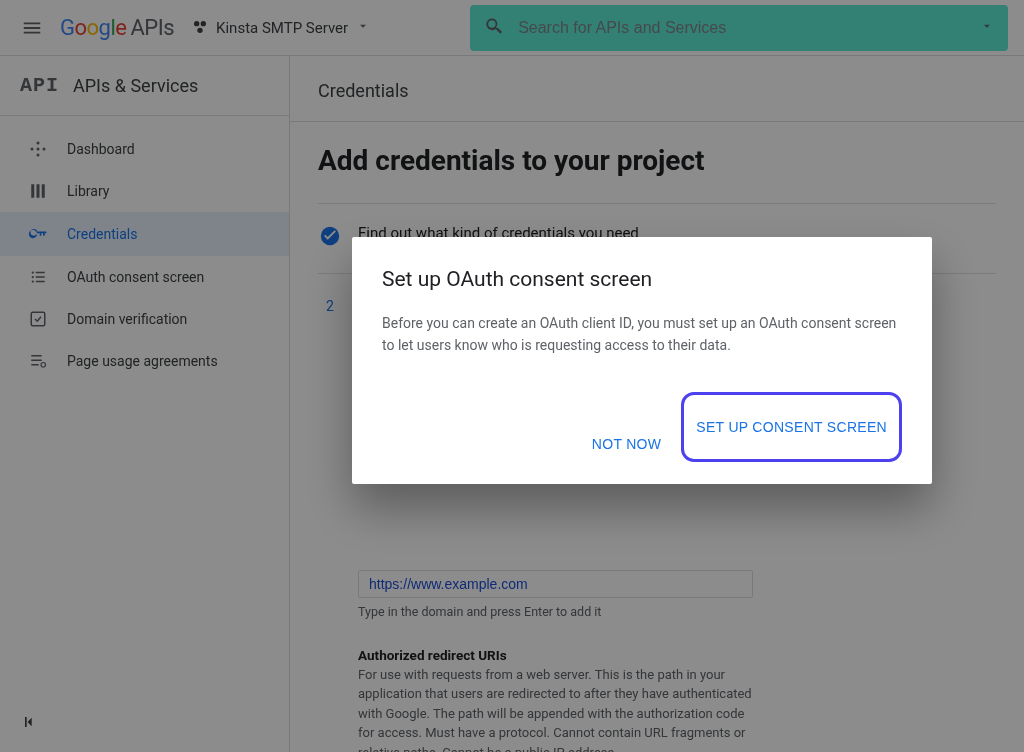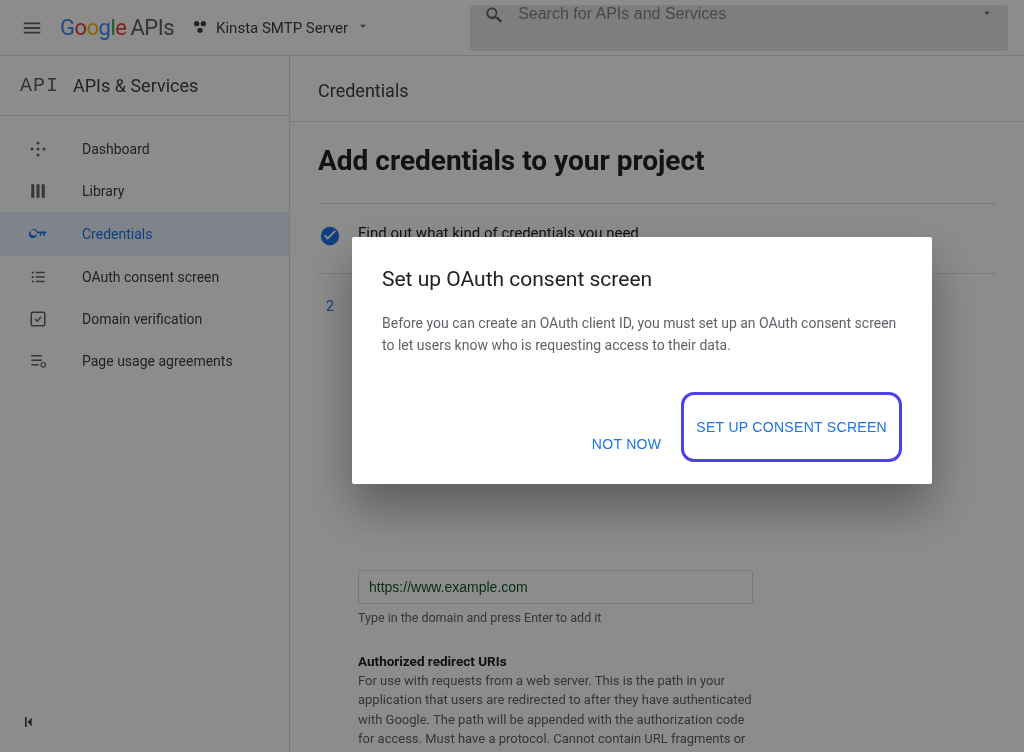--- a/index.html
+++ b/index.html
@@ -7,51 +7,51 @@
   .overlay { position:absolute; inset:0; background: rgba(0,0,0,0.45); z-index: 10; }
   
   .topbar { height:56px; display:flex; align-items:center; padding:0 8px; border-bottom:1px solid #dadce0; }
   .hamburger { width:48px; height:48px; display:flex; align-items:center; justify-content:center; cursor:pointer; color:#5f6368; }
   .logo { display:flex; align-items:baseline; font-size:22px; letter-spacing:-0.5px; margin-left:4px; }
   .logo .g1{color:#4285F4}.logo .g2{color:#EA4335}.logo .g3{color:#FBBC05}.logo .g4{color:#4285F4}.logo .g5{color:#34A853}.logo .g6{color:#EA4335}
   .logo .apis{color:#5f6368; font-weight:400; margin-left:4px;}
   .project-selector { display:flex; align-items:flex-start; margin-left:18px; color:#3c4043; font-size:15px; gap:8px; cursor:pointer; }
   .project-selector .dots svg{display:block}
   .project-selector .arrow{color:#5f6368}
-  .searchbox { flex:1; margin-left:100px; margin-right:8px; height:46px; background:#e5e5e5; border-radius:4px; display:flex; align-items:flex-start; padding:0 14px; color:#5f6368; }
+  .searchbox { flex:1; margin-left:100px; margin-right:8px; height:46px; background:#5eead4; border-radius:4px; display:flex; align-items:center; padding:0 14px; color:#5f6368; }
   .searchbox input { flex:1; border:none; background:transparent; font-size:16px; color:#3c4043; outline:none; margin-left:14px; }
   .searchbox input::placeholder{color:#80868b}
   .searchbox .caret{color:#5f6368}
   
   .main { display:flex; height:calc(752px - 56px); }
   .sidebar { width:290px; border-right:1px solid #dadce0; display:flex; flex-direction:column; }
   .sidebar-header { display:flex; align-items:center; gap:14px; padding:18px 14px 18px 20px; border-bottom:1px solid #dadce0; }
-  .api-mark { font-family: 'Courier New', monospace; font-weight:400; font-size:20px; color:#5f6368; letter-spacing:1px; }
+  .api-mark { font-family: 'Courier New', monospace; font-weight:700; font-size:20px; color:#5f6368; letter-spacing:1px; }
   .sidebar-title { font-size:18px; color:#3c4043; }
   .nav { padding-top:12px; flex:1; }
-  .nav-item { display:flex; align-items:center; gap:34px; padding:12px 14px 12px 28px; font-size:14px; color:#3c4043; cursor:pointer; }
+  .nav-item { display:flex; align-items:center; gap:19px; padding:12px 14px 12px 28px; font-size:14px; color:#3c4043; cursor:pointer; }
   .nav-item.active { background:#e8f0fe; color:#1a73e8; }
   .nav-item.active .nav-icon{color:#1a73e8}
   .nav-icon { width:20px; color:#5f6368; display:flex; align-items:center; justify-content:center; }
   .sidebar-footer{ padding:10px 16px 16px 20px; }
   .collapse-icon{ color:#3c4043; }
   
   .content { flex:1; overflow:auto; }
   .content-header { padding:24px 28px 20px 28px; font-size:18px; color:#3c4043; border-bottom:1px solid #dadce0; }
   .content-body { padding:22px 28px 40px 28px; }
   .page-title { font-size:28px; color:#202124; margin-bottom:26px; }
   .step { display:flex; gap:16px; border-top:1px solid #e0e0e0; padding-top:20px; padding-bottom:14px; }
   .step-num { width:24px; height:24px; display:flex; align-items:center; justify-content:center; font-size:14px; color:#1a73e8; }
   .step-num.done { border-radius:50%; }
   .step-body { flex:1; }
   .step-title { font-size:15px; color:#202124; }
   .step-sub { font-size:13px; color:#5f6368; margin-top:2px; }
   .truncated { color:#5f6368; font-size:13px; line-height:1.6; }
   .field-block { margin-top:28px; }
-  .field-input{ width:395px; height:34px; border:1px solid #dadce0; border-radius:2px; padding:0 10px; font-size:14px; color:#14532d; margin-top:6px;}
+  .field-input{ width:395px; height:28px; border:1px solid #dadce0; border-radius:2px; padding:0 10px; font-size:14px; color:#1d4ed8; margin-top:6px;}
   .field-hint { font-size:12.5px; color:#5f6368; margin-top:6px; }
   .field-label { font-size:13.5px; color:#202124; font-weight:700; }
   .field-desc { font-size:13px; color:#5f6368; line-height:1.5; max-width:395px; margin-top:2px;}
   
   .dialog { position:absolute; z-index:20; left:352px; top:237px; width:580px; background:#fff; border-radius:2px; box-shadow:0 24px 48px rgba(0,0,0,0.35); padding:30px 30px 22px 30px; }
   .dialog h2 { font-size:21px; font-weight:400; color:#202124; margin-bottom:22px; }
   .dialog p { font-size:14px; color:#5f6368; line-height:1.55; margin-bottom:22px; }
   .dialog-actions { display:flex; justify-content:flex-end; gap:8px; margin-top:36px; align-items:flex-end; }
   .txt-btn { border:none; background:transparent; color:#1a73e8; font-weight:500; font-size:14px; padding:10px 12px; letter-spacing:0.3px; cursor:pointer; }
   .txt-btn.highlight { border:3px solid #4c40ef; border-radius:13px; padding:24px 12px; }

